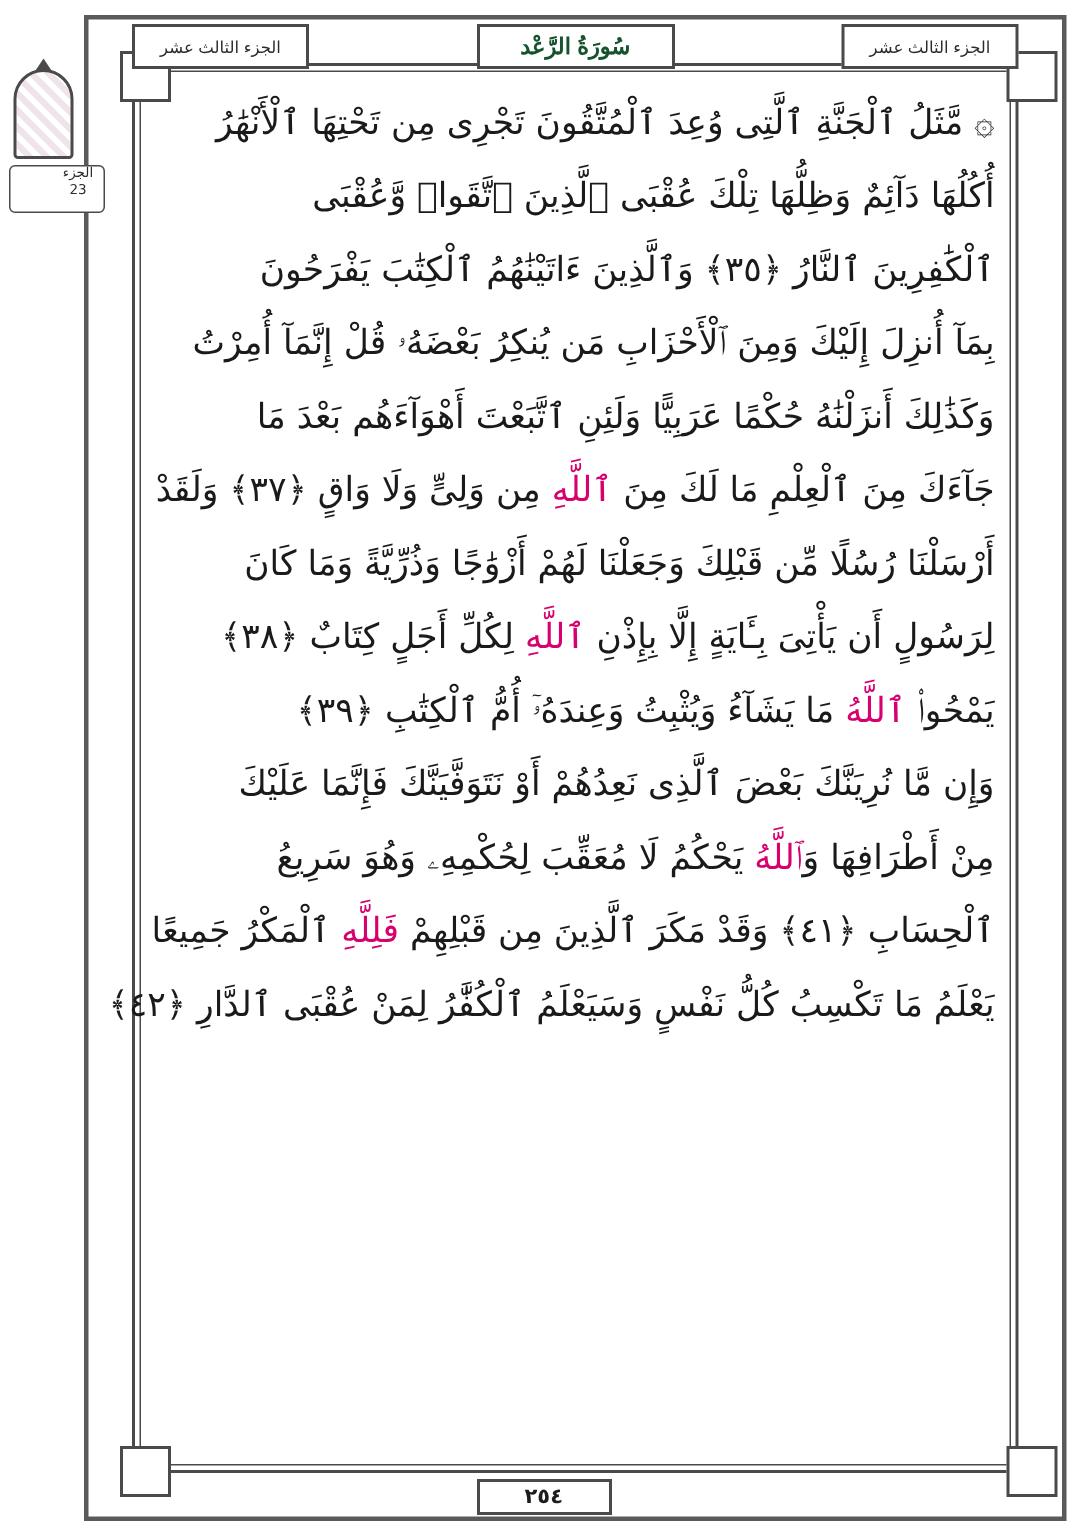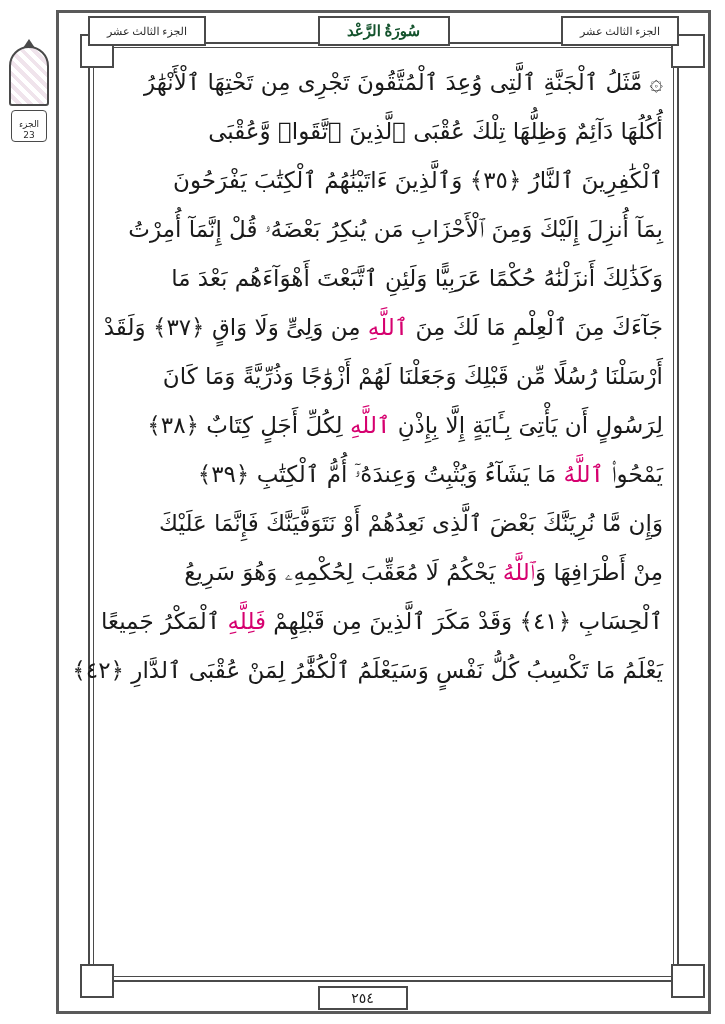--- a/index.html
+++ b/index.html
@@ -98,21 +98,21 @@
     align-items: center;
     justify-content: center;
     padding: 0 10px;
     direction: rtl;
   }
   .cartouche-juz { width: 118px; }
   .cartouche-sura { width: 132px; }
   .cartouche-juz-right { width: 118px; }
 
   .cart-text {
-    font-family: Liberation Serif, serif;
+    font-family: Liberation Sans, sans-serif;
     font-size: 11px;
     color: #2b2b2b;
     white-space: nowrap;
   }
   .cart-text.sura {
     font-size: 15px;
     font-weight: bold;
     color: #14532d;
   }
 
@@ -154,23 +154,24 @@
     width: 34px;
     height: 30px;
     border: 1px solid #4a4a4a;
     border-radius: 4px;
     font-size: 9px;
     line-height: 11px;
     color: #2b2b2b;
     display: flex;
     flex-direction: column;
     align-items: center;
-    justify-content: flex-end;
+    justify-content: flex-start;
     background: #fff;
     direction: rtl;
+    padding-left: 28px;
   }
 
   
   .text-body {
     position: absolute;
     left: 104px;
     top: 58px;
     width: 559px;
     height: 900px;
     direction: rtl;
@@ -202,20 +203,21 @@
   }
   .page-num-box {
     display: inline-block;
     min-width: 66px;
     padding: 2px 10px;
     border: 2px solid #4a4a4a;
     background: #ffffff;
     font-size: 14px;
     color: #1c1c1c;
     font-family: "DejaVu Sans", sans-serif;
+    font-weight: bold;
   }
 
   
   .corner {
     position: absolute;
     width: 30px;
     height: 30px;
     border: 2px solid #4a4a4a;
     background: #ffffff;
     z-index: 4;

